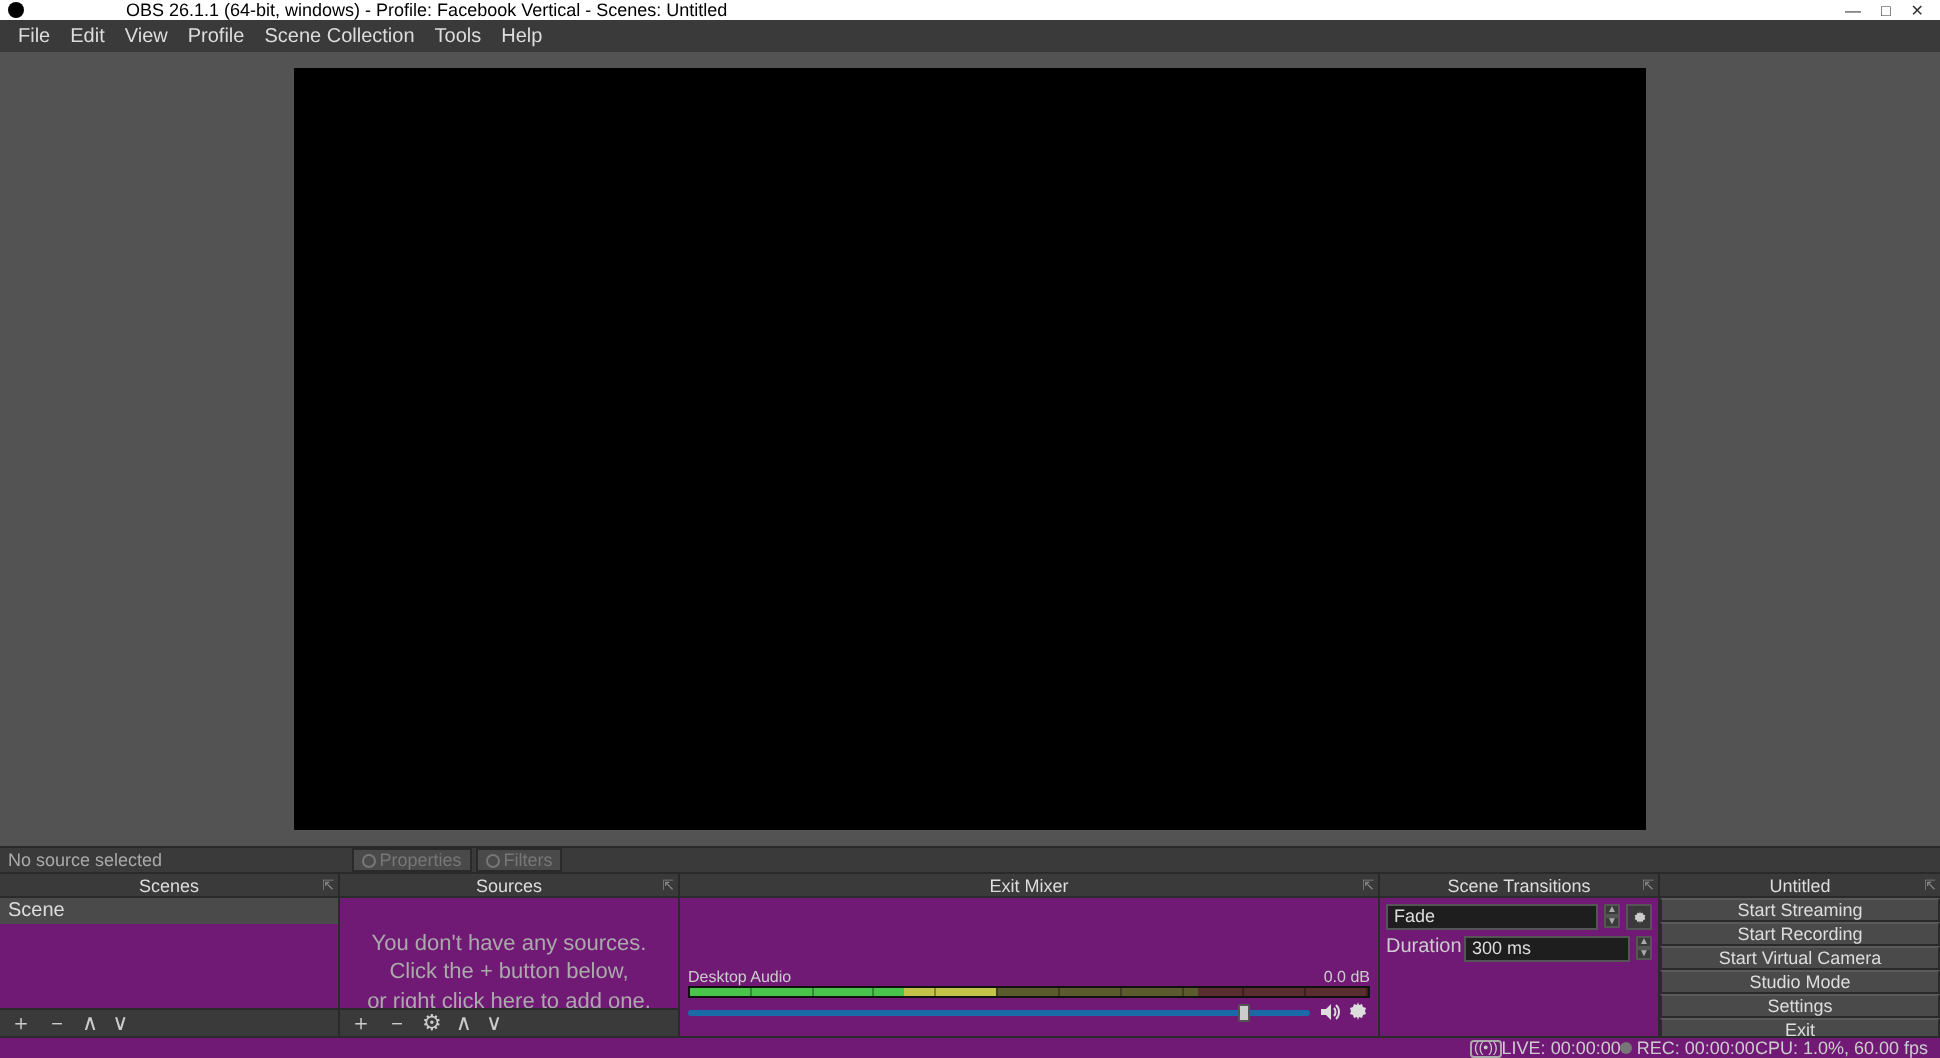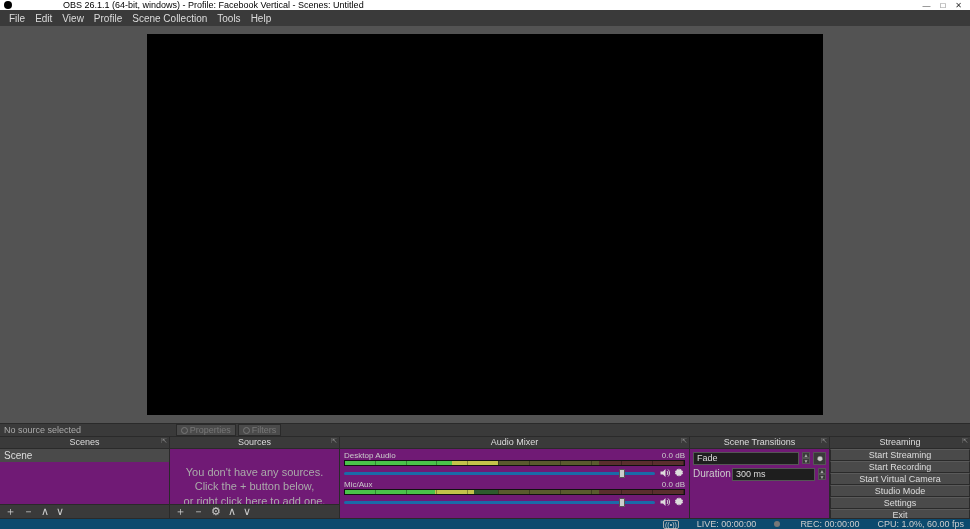--- a/index.html
+++ b/index.html
@@ -22,41 +22,41 @@
   
   
   .src-toolbar { height: 14px; background: #3a3a3a; display: flex; align-items: center; font-size: 9px; color: #aaa; border-top: 1px solid #2a2a2a; border-bottom: 1px solid #2a2a2a; }
   .src-toolbar .left { flex: 1; padding-left: 4px; display:flex; align-items:center;}
   .src-toolbar .btn { background: #4a4a4a; border: 1px solid #2a2a2a; padding: 0 4px; height: 12px; line-height: 10px; font-size: 9px; margin-right: 2px; color: #777; display: inline-flex; align-items: center; gap: 2px; }
   .src-toolbar .gear, .src-toolbar .filter { width: 7px; height: 7px; border: 1px solid #777; border-radius: 50%; display:inline-block;}
   
   
   .docks { height: 81px; display: flex; background: #3a3a3a; }
   .dock { display: flex; flex-direction: column; border-right: 1px solid #2a2a2a; }
-  .dock-header { height: 12px; background: #3a3a3a; border-bottom: 1px solid #2a2a2a; display: flex; align-items: flex-start; justify-content: center; font-size: 9px; color: #ddd; position: relative; }
+  .dock-header { height: 12px; background: #3a3a3a; border-bottom: 1px solid #2a2a2a; display: flex; align-items: center; justify-content: center; font-size: 9px; color: #ddd; position: relative; }
   .dock-header .pop { position: absolute; right: 2px; font-size: 7px; color: #888; }
   .dock-body { flex: 1; background: #701a75; overflow: hidden; position: relative; }
   .dock-footer { height: 14px; background: #3a3a3a; border-top: 1px solid #2a2a2a; display: flex; align-items: center; gap: 3px; padding: 0 3px; }
   .dock-footer .ico { font-size: 11px; color: #ccc; cursor: pointer; padding: 0 2px; }
   
   
   .scenes-dock { width: 170px; }
   .scene-item { background: #4a4a4a; padding: 1px 4px; font-size: 10px; color: #ddd; }
   
   
   .sources-dock { width: 170px; }
   .sources-empty { text-align: center; color: #aaa; font-size: 11px; padding: 16px 8px; line-height: 1.3; }
   .src-icons { display: flex; justify-content: center; gap: 2px; margin-top: 4px; }
   .src-icons svg { width: 14px; height: 12px; fill: #ddd; }
   
   
   .mixer-dock { flex: 1; }
   .mixer-body { padding: 2px 4px; display: flex; flex-direction: column; gap: 1px; }
   .mixer-row { }
-  .mixer-label-row { display: flex; justify-content: space-between; font-size: 8px; color: #ccc; }
+  .mixer-label-row { display: flex; justify-content: space-between; font-size: 8px; color: #ccc; margin-top: 33px; }
   .meter { height: 6px; background: linear-gradient(to right, #2e5a2e 0%, #2e5a2e 45%, #5a5a2e 45%, #5a5a2e 75%, #5a2e2e 75%, #5a2e2e 100%); position: relative; border: 1px solid #111; }
   .meter .active { position: absolute; left: 0; top: 0; bottom: 0; background: linear-gradient(to right, #4ac34a 0%, #4ac34a 70%, #c3c34a 70%, #c3c34a 100%); }
   .meter.a1 .active { width: 45%; }
   .meter.a2 .active { width: 38%; }
   .meter .ticks { position:absolute; inset:0; display:flex;}
   .meter .ticks span{flex:1; border-right:1px solid rgba(0,0,0,0.3);}
   .slider-row { display: flex; align-items: center; gap: 4px; margin-top: 1px; }
   .slider-track { flex: 1; height: 3px; background: #1a6aa8; position: relative; border-radius: 2px; }
   .slider-thumb { position: absolute; right: 30px; top: -3px; width: 6px; height: 9px; background: #ccc; border: 1px solid #555; border-radius: 1px; }
   .mixer-icons { display: flex; gap: 2px; }
@@ -72,21 +72,21 @@
   .spin span { width: 8px; height: 6px; background: #3a3a3a; border: 1px solid #555; font-size: 5px; line-height: 4px; text-align: center; color: #aaa; cursor: pointer; }
   .gear-btn { width: 13px; height: 13px; background: #3a3a3a; border: 1px solid #555; display: flex; align-items: center; justify-content: center; }
   .gear-btn svg { width: 8px; height: 8px; fill: #ccc; }
   
   
   .controls-dock { width: 140px; border-right: none; }
   .controls-body { padding: 0; display: flex; flex-direction: column; }
   .ctrl-btn { background: #4a4a4a; border: 1px solid #2a2a2a; border-top: 1px solid #5a5a5a; margin: 0; height: 15px; font-size: 9px; color: #ddd; text-align: center; line-height: 10px; cursor: pointer; }
   
   
-  .statusbar { height: 12px; background: #0c4a6e; border-top: 1px solid #2a2a2a; display: flex; align-items: center; justify-content: flex-end; gap: 18px; padding: 0 6px; font-size: 9px; color: #ccc; }
+  .statusbar { height: 12px; background: #701a75; border-top: 1px solid #2a2a2a; display: flex; align-items: center; justify-content: flex-end; gap: 0; padding: 0 6px; font-size: 9px; color: #ccc; }
   .status-dot { width: 6px; height: 6px; border-radius: 50%; background: #777; display: inline-block; margin-right: 2px; }
   
   
   .bottom-strip { height: 4px; background: #535353; border-top: 1px solid #444; position: relative; }
   .bottom-strip::after { content: ""; position: absolute; left: 220px; width: 50px; height: 2px; background: #777; top: 1px; }
 </style>
 </head>
 <body>
 
 <div class="titlebar">
@@ -182,21 +182,21 @@
       <span class="ico">＋</span>
       <span class="ico">－</span>
       <span class="ico">⚙</span>
       <span class="ico">∧</span>
       <span class="ico">∨</span>
     </div>
   </div>
 
   <div class="dock mixer-dock">
     <div class="dock-header">
-      <span>Audio Mixer</span>
+      <span>Exit Mixer</span>
       <span class="pop">⇱</span>
     </div>
     <div class="dock-body mixer-body">
 
       <div class="mixer-row">
         <div class="mixer-label-row">
           <span>Desktop Audio</span>
           <span>0.0 dB</span>
         </div>
         <div class="meter a1">
@@ -297,21 +297,21 @@
         <div class="spin">
           <span>▲</span>
           <span>▼</span>
         </div>
       </div>
     </div>
   </div>
 
   <div class="dock controls-dock">
     <div class="dock-header">
-      <span>Streaming</span>
+      <span>Untitled</span>
       <span class="pop">⇱</span>
     </div>
     <div class="dock-body controls-body">
       <div class="ctrl-btn">Start Streaming</div>
       <div class="ctrl-btn">Start Recording</div>
       <div class="ctrl-btn">Start Virtual Camera</div>
       <div class="ctrl-btn">Studio Mode</div>
       <div class="ctrl-btn">Settings</div>
       <div class="ctrl-btn">Exit</div>
     </div>

